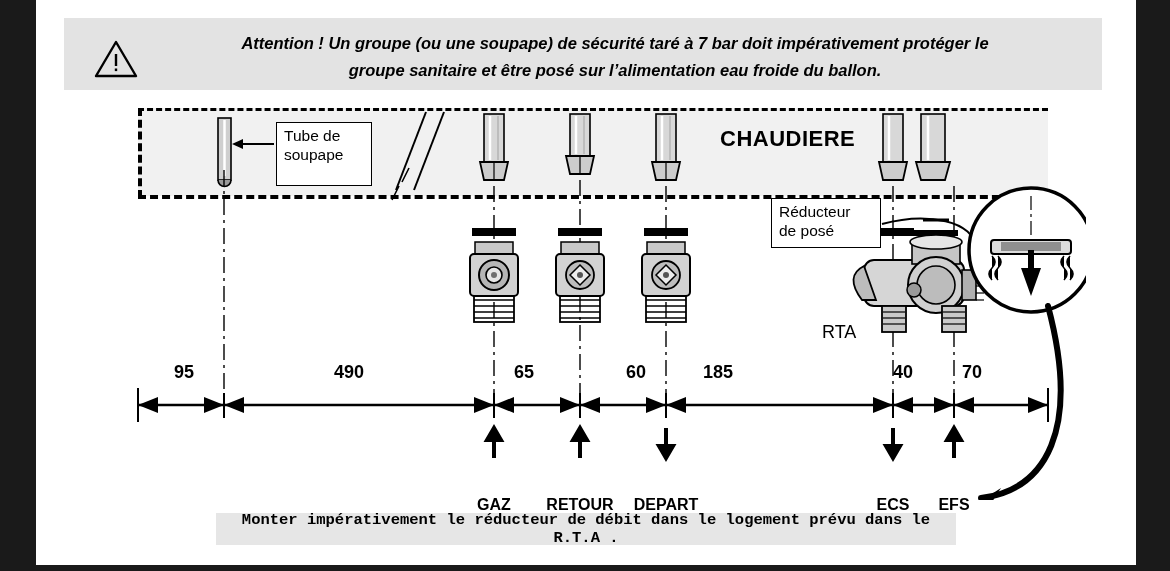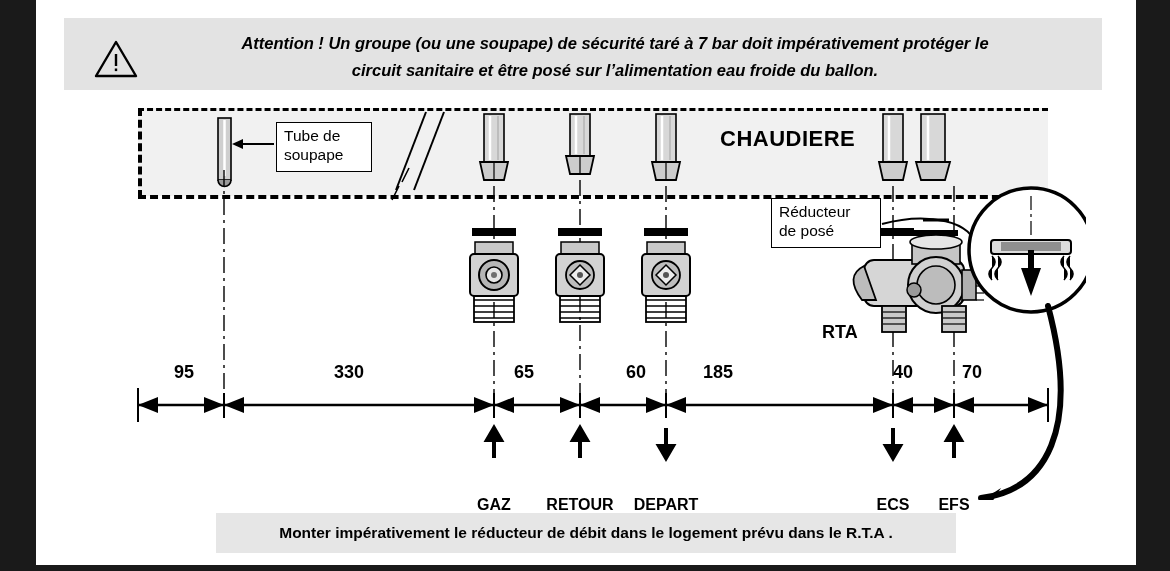--- a/index.html
+++ b/index.html
@@ -139,21 +139,21 @@
     font-size: 15.5px;
     line-height: 19px;
     color: #000;
     padding: 3px 7px;
     box-sizing: border-box;
   }
   .callout.tube {
     left: 180px;
     top: 22px;
     width: 96px;
-    height: 50px;
+    height: 64px;
   }
   .callout.reducteur {
     left: 675px;
     top: 98px;
     width: 110px;
     height: 50px;
     text-align: left;
   }
 
   
@@ -188,36 +188,37 @@
     font-size: 16px;
     color: #000;
     text-align: center;
     transform: translateX(-50%);
     white-space: nowrap;
   }
   .rta-label {
     position: absolute;
     left: 726px;
     top: 222px;
-    font-weight: bold;
+    font-weight: normal;
     font-size: 18px;
     color: #000;
   }
 
   
   .note-banner {
     position: absolute;
     left: 180px;
     top: 505px;
     width: 740px;
-    height: 40px;
+    height: 32px;
     background: #e6e6e6;
     display: flex;
     align-items: center;
     justify-content: center;
+    font-family: Liberation Mono, monospace;
   }
   .note-text {
     font-weight: bold;
     font-size: 15.5px;
     color: #000;
     text-align: center;
   }
   svg { display: block; }
 </style>
 </head>
@@ -235,21 +236,21 @@
     <div class="warning-banner">
       <div class="warning-icon">
         <svg width="44" height="40" viewBox="0 0 44 40">
           <path d="M22 3 L42 37 L2 37 Z" fill="none" stroke="#000" stroke-width="2.4" stroke-linejoin="round"></path>
           <rect x="20.8" y="15" width="2.4" height="12" fill="#000"></rect>
           <rect x="20.8" y="29.5" width="2.4" height="2.6" fill="#000"></rect>
         </svg>
       </div>
       <div class="warning-text">
         <div>Attention ! Un groupe (ou une soupape) de sécurité taré à 7 bar doit impérativement protéger le</div>
-        <div>circuit sanitaire et être posé sur l’alimentation eau froide du ballon.</div>
+        <div>groupe sanitaire et être posé sur l’alimentation eau froide du ballon.</div>
       </div>
     </div>
 
     <div class="drawing">
 
       <div class="boiler-band"></div>
       <div class="boiler-dashed-top"></div>
       <div class="boiler-dashed-left"></div>
       <div class="boiler-dashed-bottom"></div>
       <div class="chaudiere-label">CHAUDIERE</div>
@@ -470,21 +471,21 @@
 
       <div class="callout reducteur">
         <div>Réducteur</div>
         <div>de posé</div>
       </div>
 
       <div class="rta-label">RTA</div>
 
       <div class="dim-row">
         <div class="dim" style="left:88px">95</div>
-        <div class="dim" style="left:253px">330</div>
+        <div class="dim" style="left:253px">490</div>
         <div class="dim" style="left:428px">65</div>
         <div class="dim" style="left:540px">60</div>
         <div class="dim" style="left:622px">185</div>
         <div class="dim" style="left:807px">40</div>
         <div class="dim" style="left:876px">70</div>
       </div>
 
       <div class="flow-row">
         <div class="flow-label" style="left:398px">GAZ</div>
         <div class="flow-label" style="left:484px">RETOUR</div>

